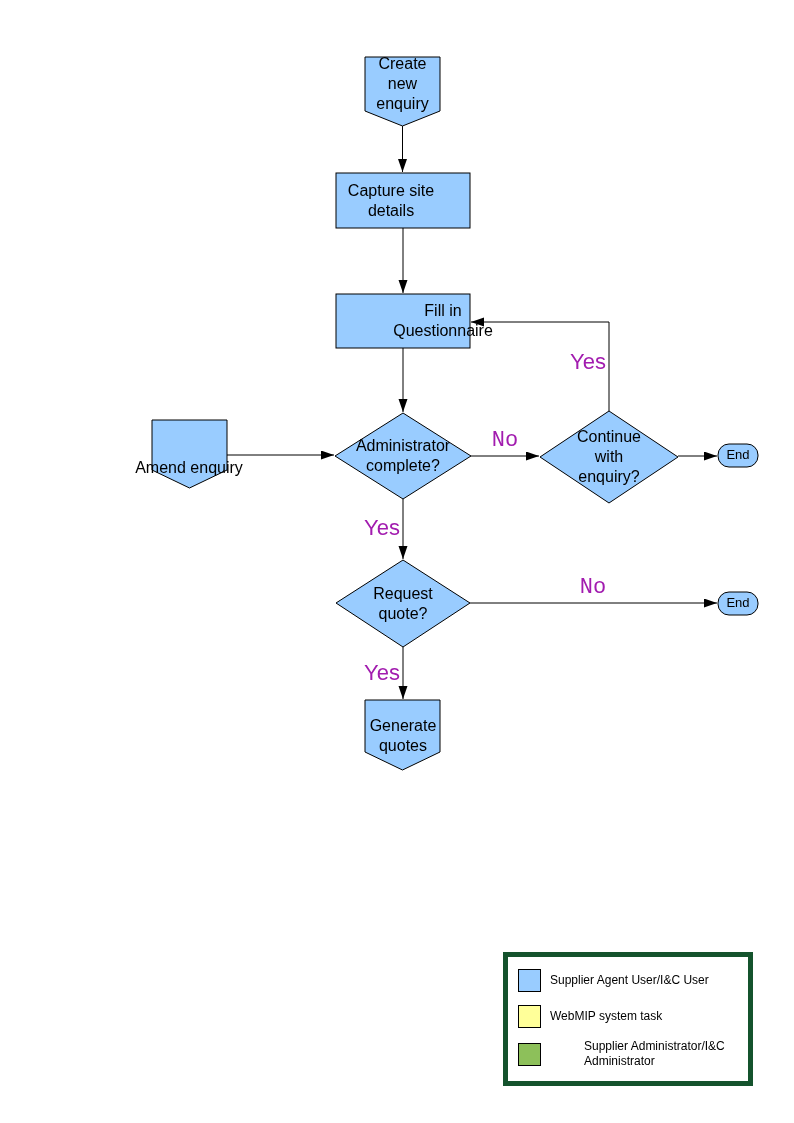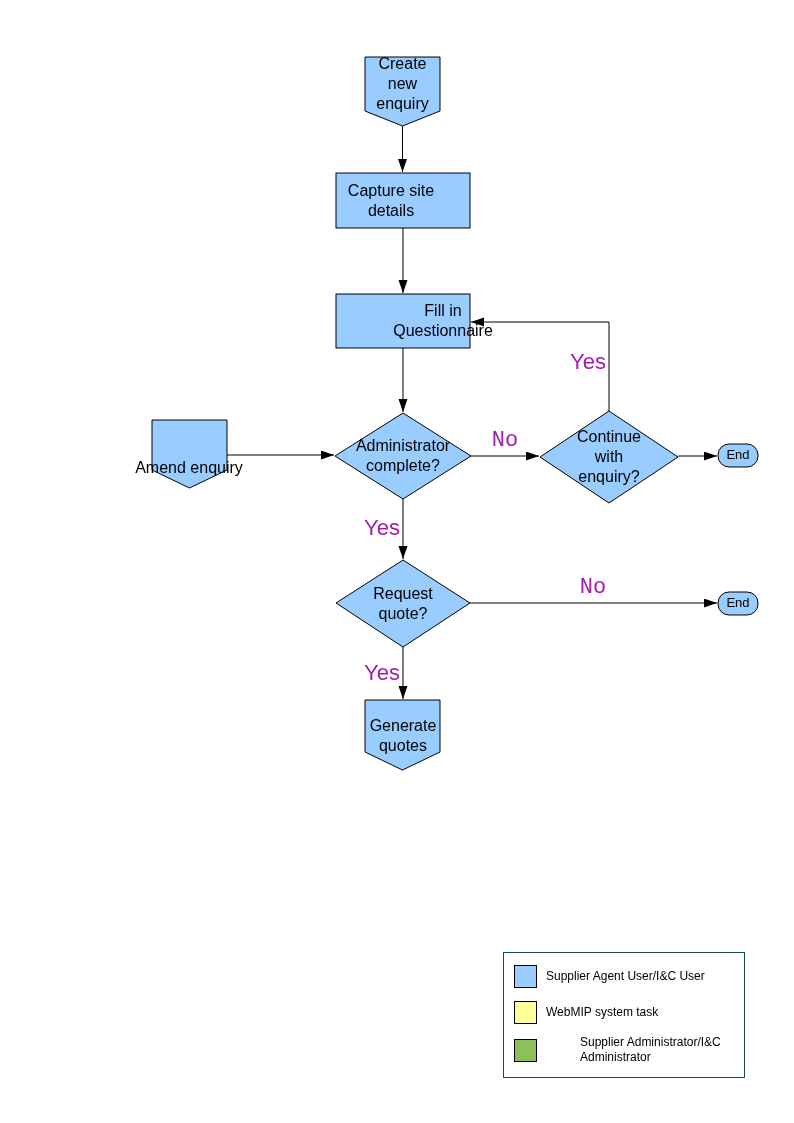--- a/index.html
+++ b/index.html
@@ -33,21 +33,21 @@
     color: #a21caf;
   }
   .edge-lbl.center { text-align: center; font-family: Liberation Mono, monospace; }
   .edge-lbl.right { text-align: right; }
   .legend-box {
     position: absolute;
     left: 503px;
     top: 952px;
     width: 240px;
     height: 124px;
-    border: 1px solid #14532d;
+    border: 5px solid #14532d;
     background: #ffffff;
   }
   .legend-row {
     position: absolute;
     left: 10px;
     display: flex;
     align-items: center;
   }
   .legend-swatch {
     width: 21px;

